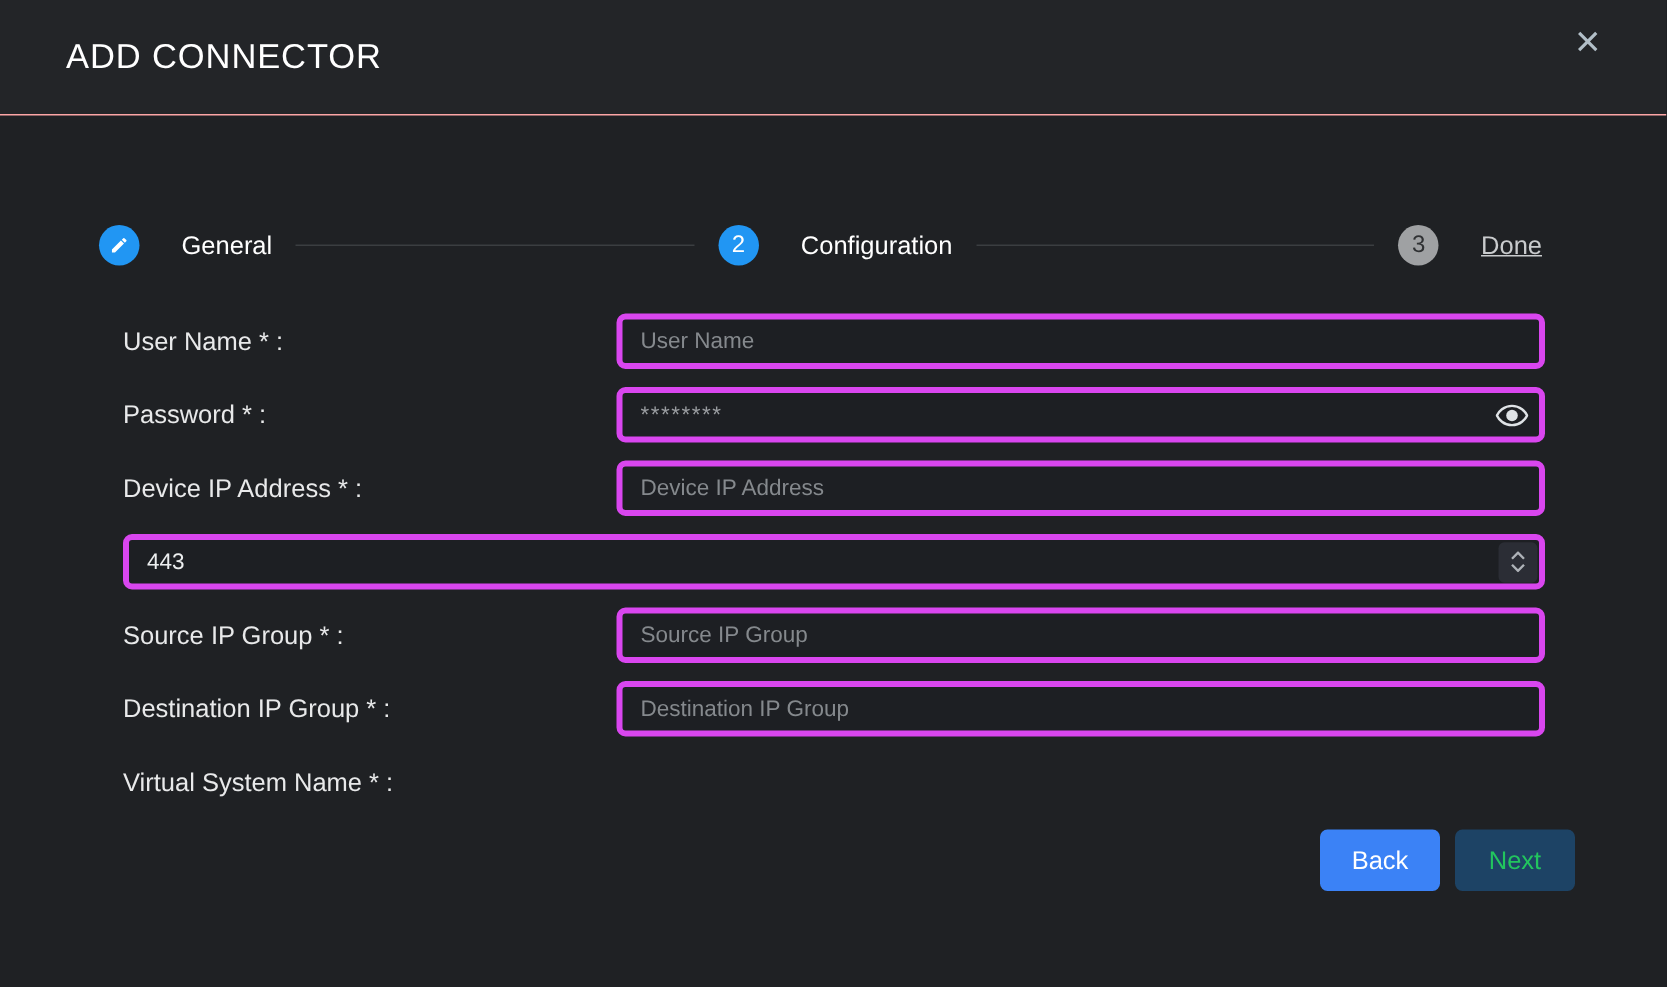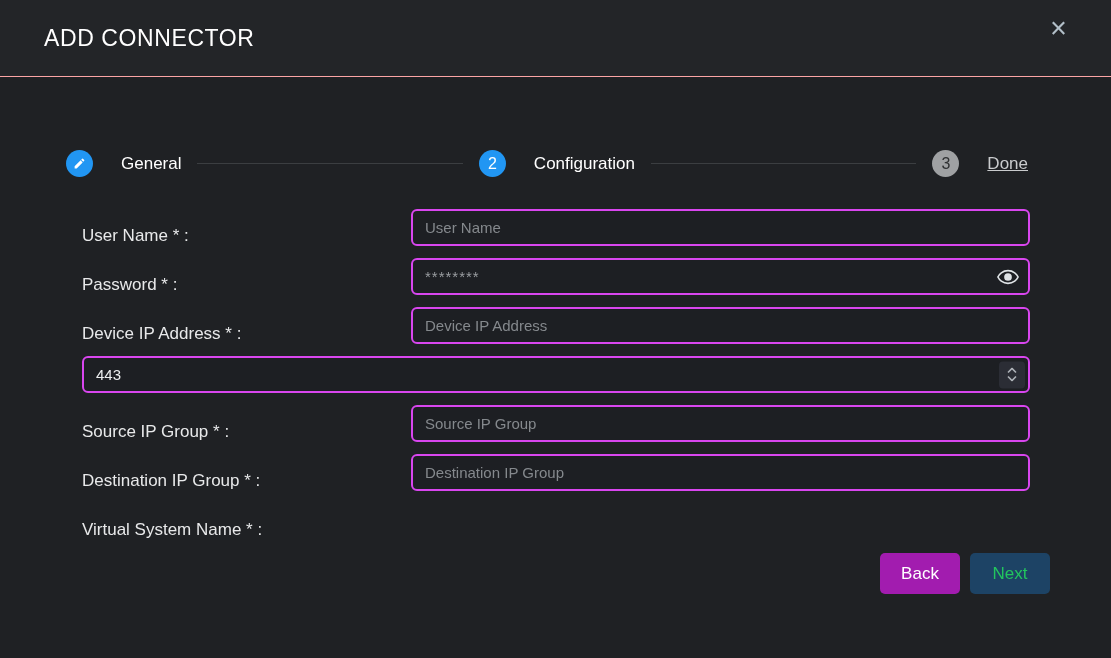--- a/index.html
+++ b/index.html
@@ -39,30 +39,30 @@
     font-size: 16px; flex: 0 0 auto;
   }
   .step-circle.done, .step-circle.active { background: #2196f3; color: #ffffff; }
   .step-circle.pending { background: #9fa1a3; color: #2f3133; }
   .step-label { font-size: 17px; color: #ffffff; white-space: nowrap; }
   .step-label.dim { color: #c9cbcd; text-decoration: underline; }
   .connector { flex: 1 1 auto; height: 1px; background: #3b3e41; margin: 0 16px; }
 
   
   .form-area { position: absolute; left: 82px; top: 209px; width: 948px; }
-  .form-row { display: flex; align-items: flex-end; height: 37px; margin-bottom: 12px; }
+  .form-row { display: flex; align-items: center; height: 37px; margin-bottom: 12px; }
   .row-label {
     width: 329px; flex: 0 0 auto;
     font-size: 17px; color: #e8e9ea; white-space: pre;
   }
   .input-wrap { position: relative; flex: 1 1 auto; height: 37px; }
   .text-input {
     width: 100%; height: 37px;
     background: #1d1f23;
-    border: 2px solid #d946ef;
+    border: 4px solid #d946ef;
     border-radius: 6px;
     padding: 0 12px;
     font-size: 15px; color: #eceeef;
     font-family: "Liberation Sans", sans-serif;
     outline: none;
   }
   .text-input::placeholder { color: #85898d; }
   .text-input.masked { color: #9a9da1; letter-spacing: 1px; }
   .eye-toggle {
     position: absolute; right: 11px; top: 50%; transform: translateY(-50%);
@@ -79,21 +79,21 @@
   
   .footer-actions {
     position: absolute; top: 553px; right: 61px;
     display: flex; gap: 10px;
   }
   .btn {
     min-width: 80px; height: 41px; border: none; border-radius: 5px;
     font-size: 17px; font-family: "Liberation Sans", sans-serif;
     padding: 0 18px; cursor: pointer;
   }
-  .btn-back { background: #a21caf; color: #ffffff; }
+  .btn-back { background: #3b82f6; color: #ffffff; }
   .btn-next { background: #1d4365; color: #22c55e; cursor: default; }
 </style>
 </head>
 <body>
 
 <div class="dialog-header">
   <div class="dialog-title">ADD CONNECTOR</div>
   <div class="close-btn">×</div>
 </div>
 

